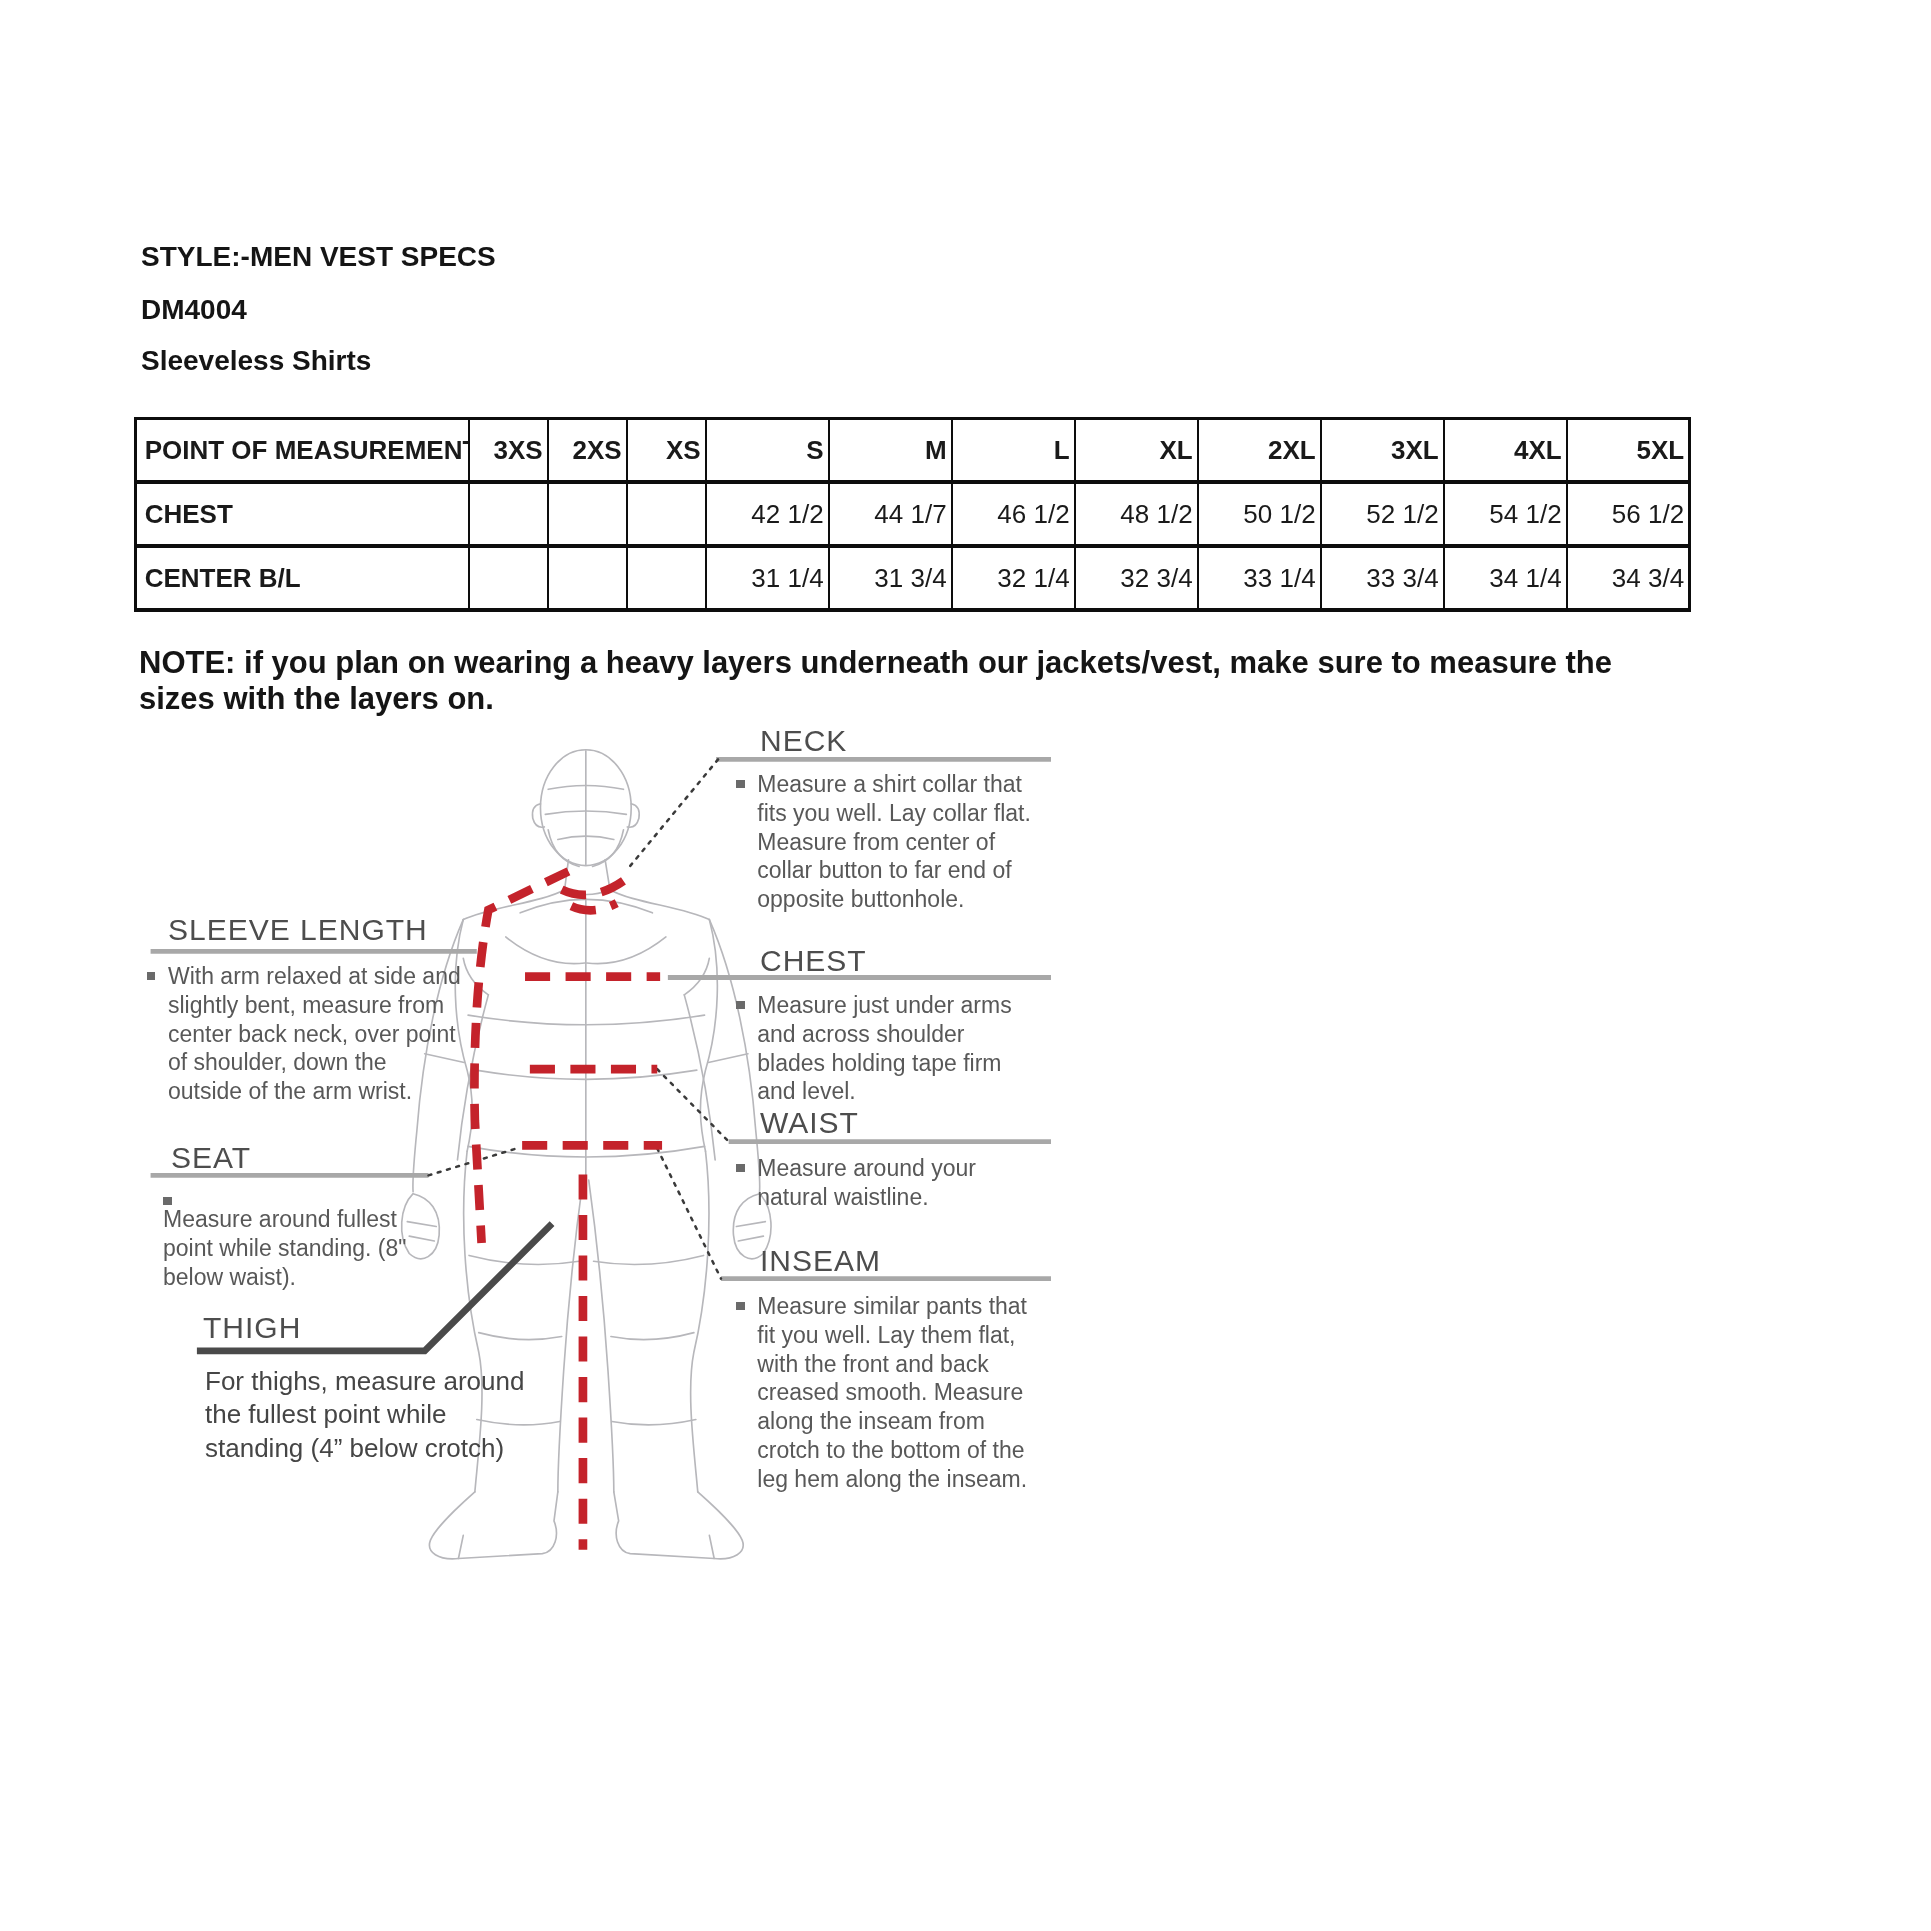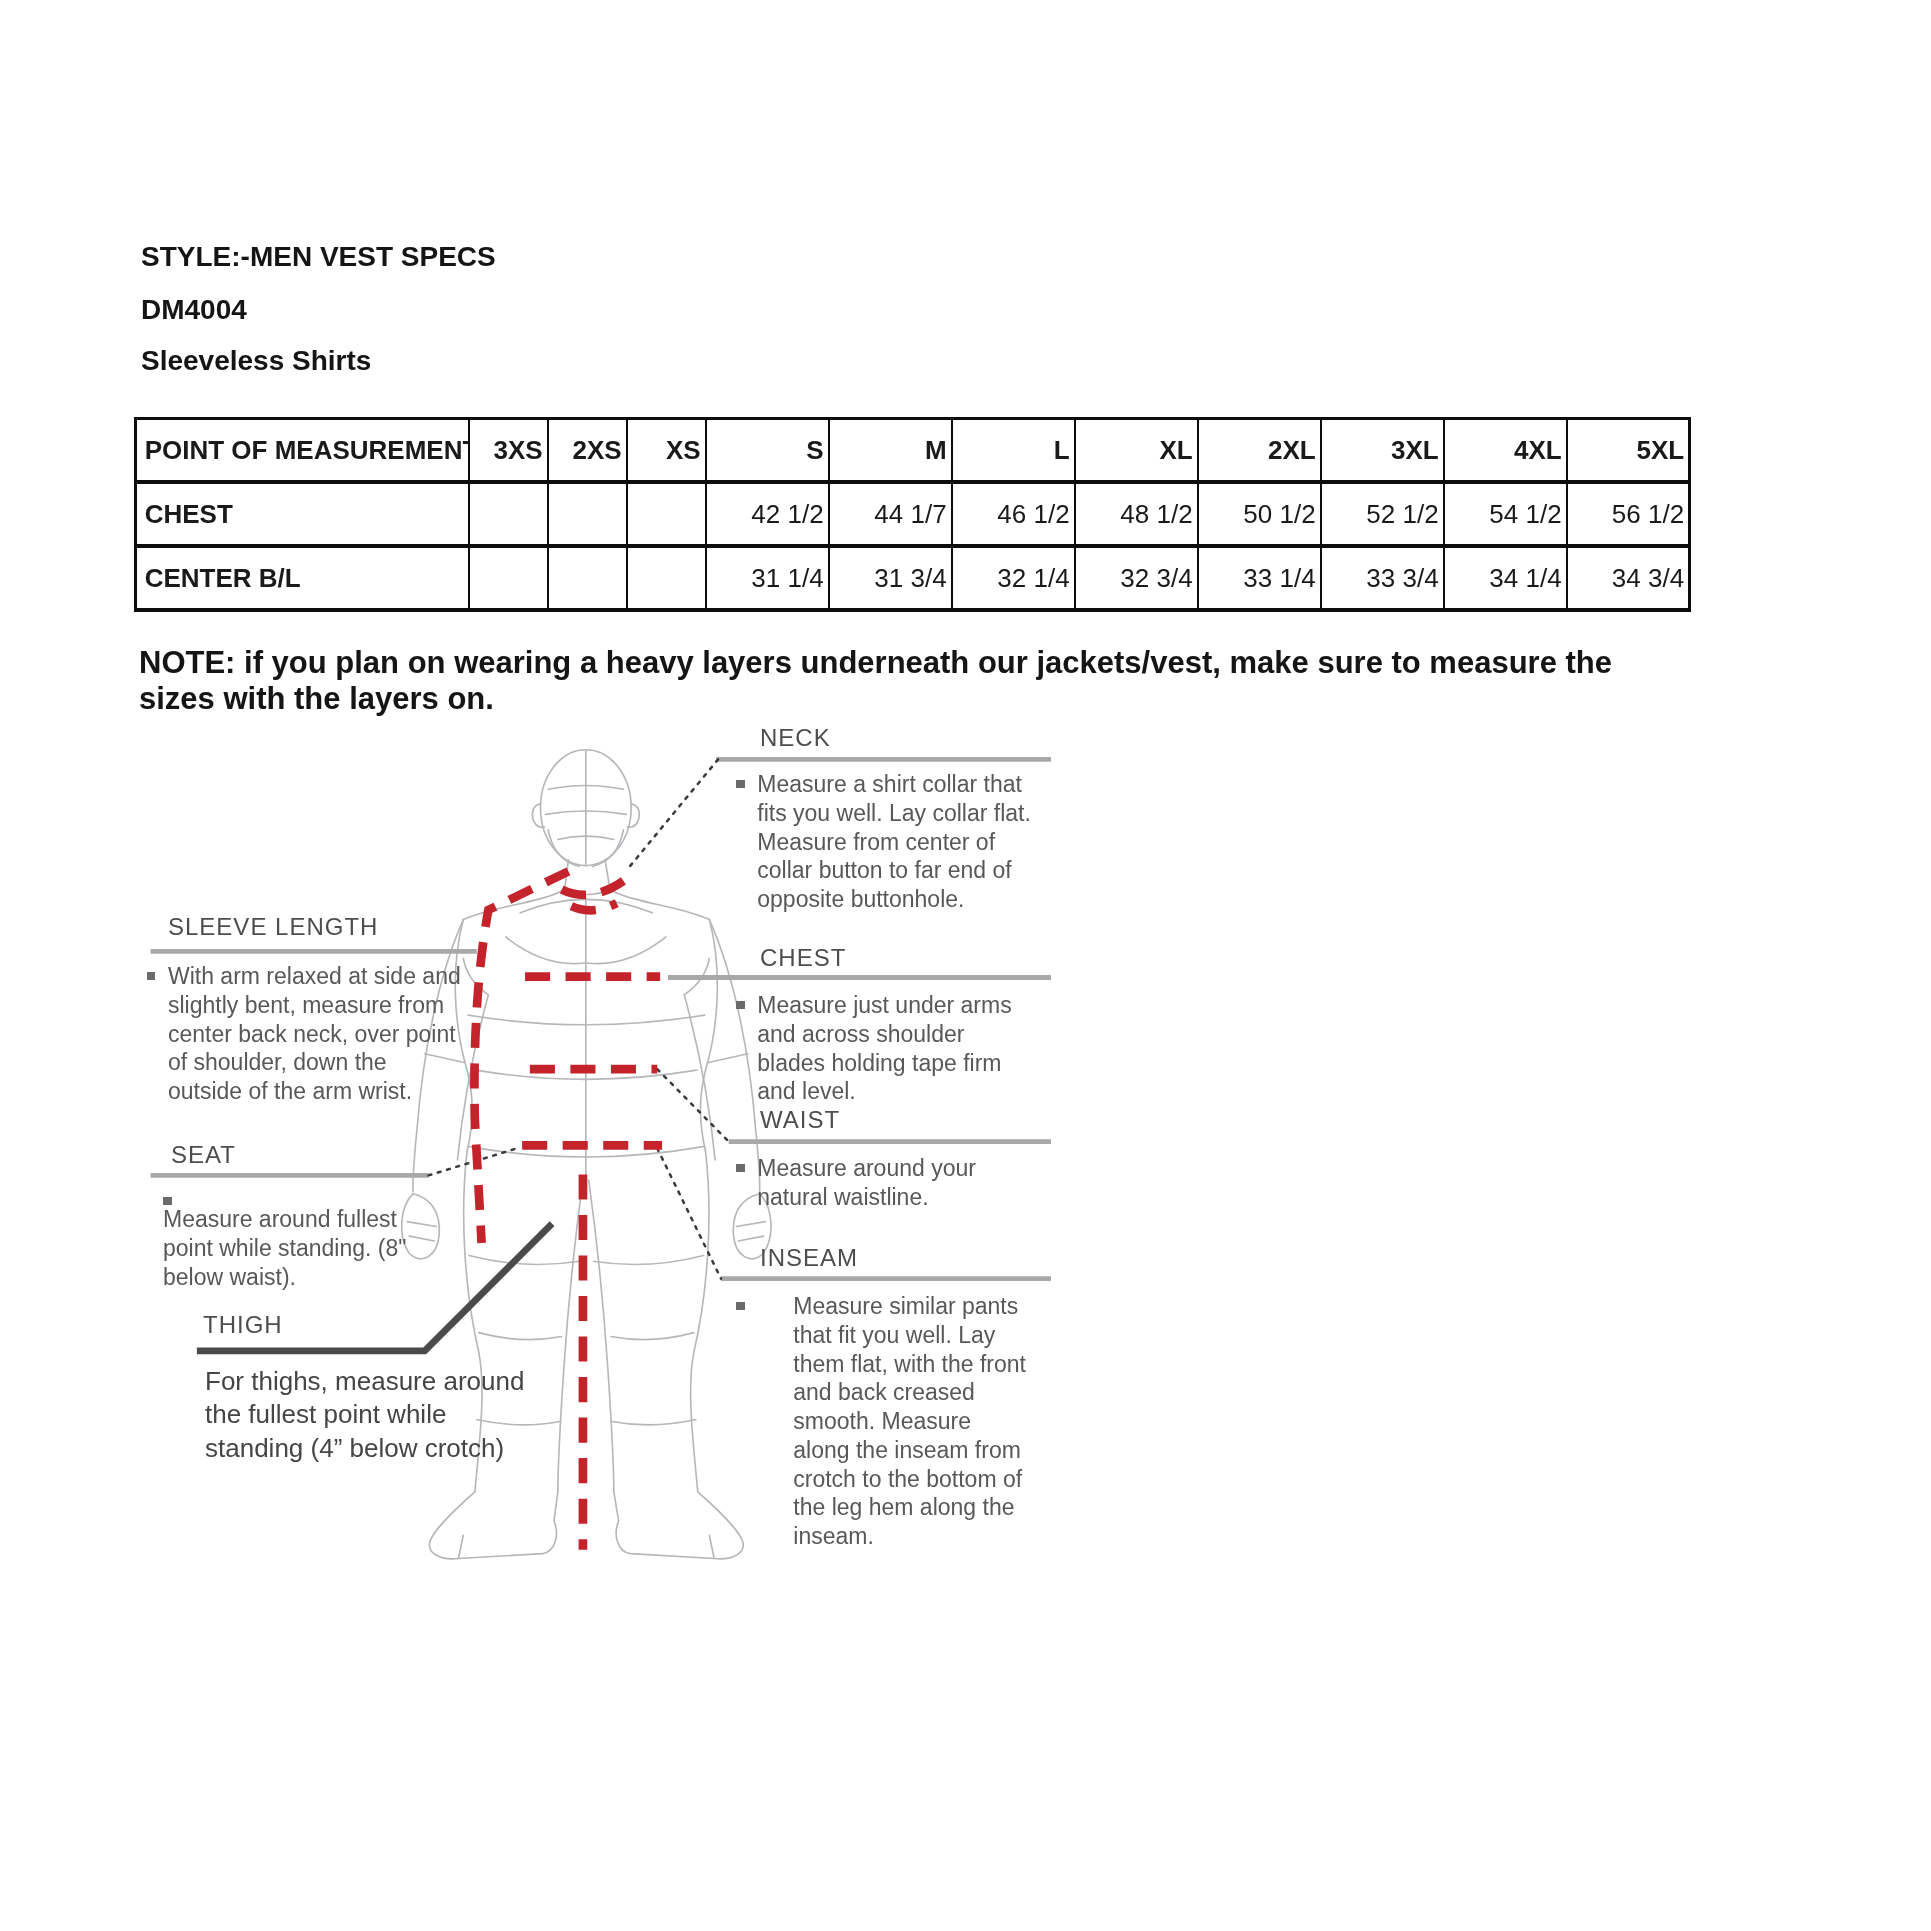--- a/index.html
+++ b/index.html
@@ -31,21 +31,21 @@
   #size-table tbody tr td{border-bottom-width:4.8px;padding-left:12px;}
   col.c0{width:333px;} col.cn{width:79px;} col.cv{width:123px;}
 
   
   #note-line{position:absolute;left:92px;top:645px;width:1506px;font-weight:700;font-size:31px;color:#151515;}
 
   
   #guide{position:absolute;left:92px;top:714px;width:912px;height:859px;}
   #guide-svg{position:absolute;left:0;top:0;}
   .g-label{
-    position:absolute;font-size:24px;letter-spacing:1px;color:#4d4d4d;
+    position:absolute;font-size:30px;letter-spacing:1px;color:#4d4d4d;
     font-weight:400;white-space:nowrap;
   }
   .g-desc{position:absolute;display:flex;align-items:flex-start;color:#585858;font-size:23px;line-height:1.25;}
   .g-desc .bullet{flex:0 0 auto;width:8.7px;height:8.7px;background:#6a6a6a;margin:9.7px 12.6px 0 0;}
   .g-desc .txt{flex:1 1 auto;}
   #thigh-desc{color:#454545;font-size:26px;line-height:1.28;}
 </style>
 </head>
 <body>
 
@@ -226,21 +226,21 @@
       <span class="txt">Measure just under arms and across shoulder blades holding tape firm and level.</span>
     </div>
 
     <div class="g-label" style="left:621px;top:392px;">WAIST</div>
     <div class="g-desc" style="left:597px;top:440px;width:251px;">
       <span class="bullet"></span>
       <span class="txt">Measure around your natural waistline.</span>
     </div>
 
     <div class="g-label" style="left:621px;top:530px;">INSEAM</div>
-    <div class="g-desc" style="left:597px;top:578px;width:294px;gap:36px;">
+    <div class="g-desc" style="left:597px;top:578px;width:294px;">
       <span class="bullet"></span>
       <span class="txt">Measure similar pants that fit you well. Lay them flat, with the front and back creased smooth. Measure along the inseam from crotch to the bottom of the leg hem along the inseam.</span>
     </div>
 
     <div class="g-label" style="left:29px;top:199px;">SLEEVE LENGTH</div>
     <div class="g-desc" style="left:7.7px;top:248px;width:319px;">
       <span class="bullet"></span>
       <span class="txt">With arm relaxed at side and slightly bent, measure from center back neck, over point of shoulder, down the outside of the arm wrist.</span>
     </div>
 

